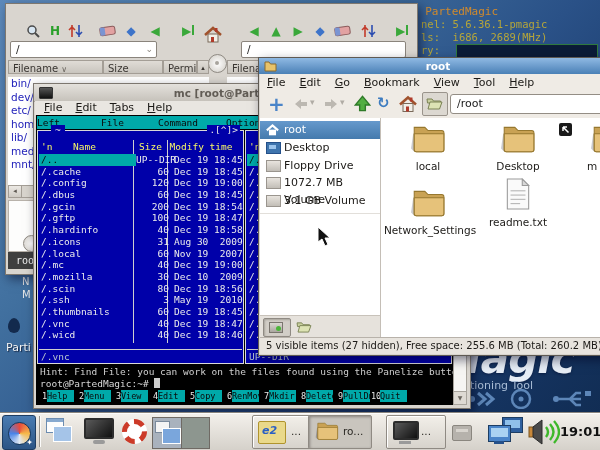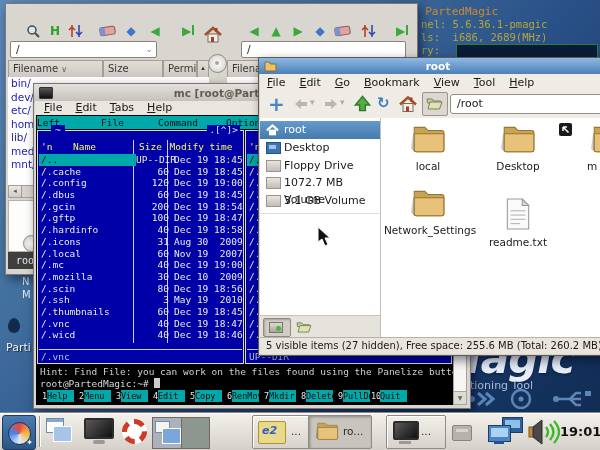--- a/index.html
+++ b/index.html
@@ -10,21 +10,21 @@
   .mono{font-family:"DejaVu Sans Mono","Liberation Mono",monospace}
   
   .win{position:absolute;border:1px solid #7d776f;box-shadow:3px 4px 10px rgba(0,0,25,.5);background:#d9d5cf}
   .tbar{position:absolute;left:0;top:0;right:0;height:16px;font-size:10.5px;font-weight:bold}
   .tbar-in{background:linear-gradient(#e4e1dc,#c6c2bb);color:#615c55;border-bottom:1px solid #a9a49c}
   .tbar-ac{background:linear-gradient(#8fb9e3,#4a80b6);color:#fff;border-bottom:1px solid #3a6globe}
   .ttl{position:absolute;left:0;right:0;top:2px;text-align:center;white-space:nowrap}
   .wbtn{position:absolute;top:2px;width:15px;height:11px;background:linear-gradient(#ece9e4,#cfcbc4);
     border:1px solid #97918a;border-radius:2px;font-size:7px;line-height:10px;text-align:center;color:#4a453f}
   
-  .hdrcell{position:absolute;height:22px;background:linear-gradient(#e0dcd6,#c9c5be);border:1px solid #a49e96;
+  .hdrcell{position:absolute;height:14px;background:linear-gradient(#e0dcd6,#c9c5be);border:1px solid #a49e96;
     font-size:10px;color:#3a3632;line-height:15px;padding-left:4px;overflow:hidden;white-space:nowrap;box-sizing:border-box}
   .pathbox{position:absolute;height:15px;background:#fff;border:1px solid #8a847c;border-radius:2px;
     font-size:10.5px;line-height:14px;padding-left:5px;color:#1a1a1a}
   .efile{height:13.5px;line-height:13.5px;font-size:10.5px;color:#2323bb;padding-left:3px;white-space:nowrap}
   .tico{position:absolute;width:16px;height:16px;text-align:center;line-height:16px;font-size:12px;font-weight:bold}
   .garr{color:#3aa83a}
   
   .mcpanel{position:absolute;width:205px;height:232px;background:#0000a9;border:1px solid #d9d9d9}
   .mclabel{position:absolute;top:-6px;left:13px;background:#0000a9;color:#e8e8e8;font-size:9.5px;line-height:10px;padding:0 4px}
   .mccorner{position:absolute;top:-6px;right:3px;background:#0000a9;color:#e8e8e8;font-size:9.5px;line-height:10px;padding:0 2px}
@@ -429,21 +429,21 @@
       </div>
 
       <div class="fitem" style="left:3px;top:70px">
         <svg width="36" height="30" viewBox="0 0 34 28">
           <path d="M4,26 l-3,-3 2,-14 3,2 Z" fill="rgba(40,40,60,.25)"></path>
           <path d="M4,3 h10 l3,3 h13 a2,2 0 0 1 2,2 v16 a2,2 0 0 1 -2,2 h-24 a2,2 0 0 1 -2,-2 Z" fill="#c9a254" stroke="#97782f"></path>
           <path d="M4,9 h28 v15 a2,2 0 0 1 -2,2 h-24 a2,2 0 0 1 -2,-2 Z" fill="#e6c27a" stroke="#97782f"></path>
         </svg>
         <div class="flabel">Network_Settings</div>
       </div>
-      <div class="fitem" style="left:93px;top:80px">
+      <div class="fitem" style="left:93px;top:60px">
         <svg width="26" height="32" viewBox="0 0 24 30">
           <path d="M2,1 h14 l6,6 v22 h-20 Z" fill="#fafafa" stroke="#9a9a9a"></path>
           <path d="M16,1 l6,6 h-6 Z" fill="#d8d8d8" stroke="#9a9a9a"></path>
           <g stroke="#b4b4b4" stroke-width="1">
             <line x1="5" y1="12" x2="19" y2="12"></line>
               <line x1="5" y1="16" x2="19" y2="16"></line>
             <line x1="5" y1="20" x2="19" y2="20"></line>
               <line x1="5" y1="24" x2="14" y2="24"></line>
           </g>
         </svg>

